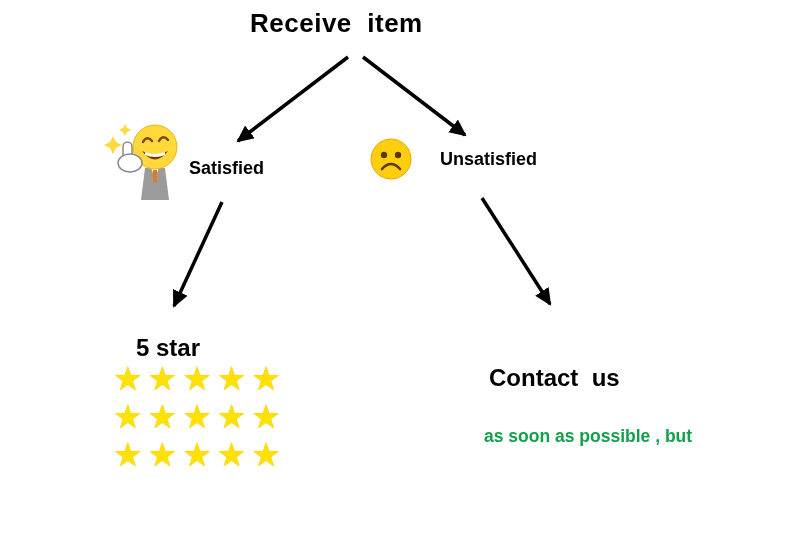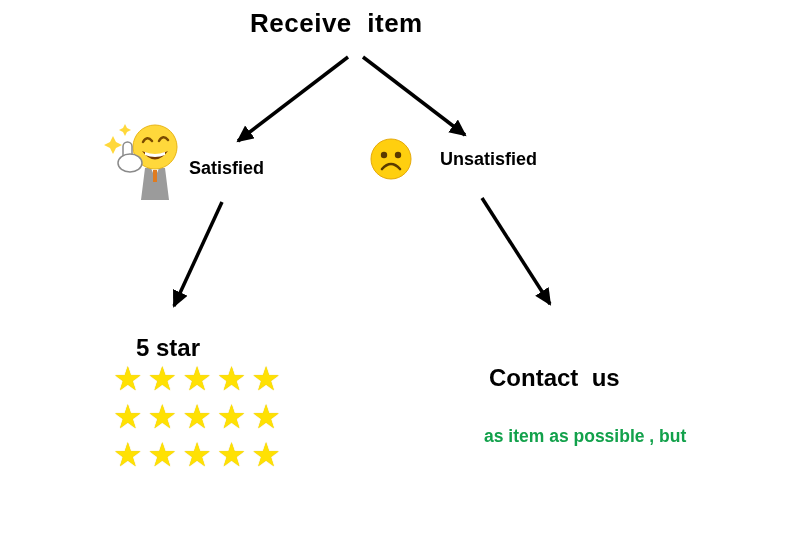--- a/index.html
+++ b/index.html
@@ -127,18 +127,18 @@
 
   <div class="abs five-star-label">5 star</div>
   <div class="abs stars">
     <div class="star-row">★★★★★</div>
     <div class="star-row">★★★★★</div>
     <div class="star-row">★★★★★</div>
   </div>
 
   <div class="abs contact-label">Contact  us</div>
   <div class="abs contact-message">
-    <div>as item as possible , but</div>
+    <div>as soon as possible , but</div>
     
     
   </div>
 
 </div>
 
 </body></html>

